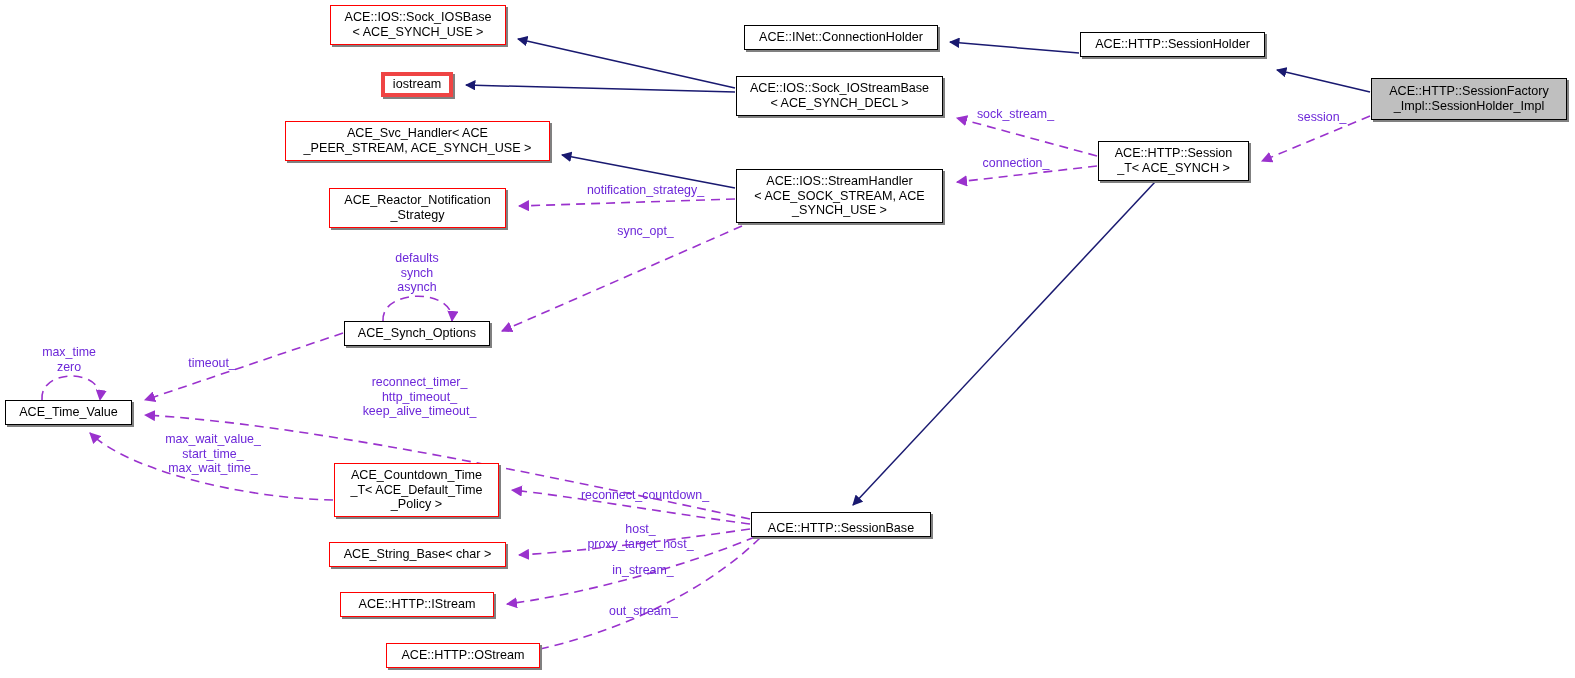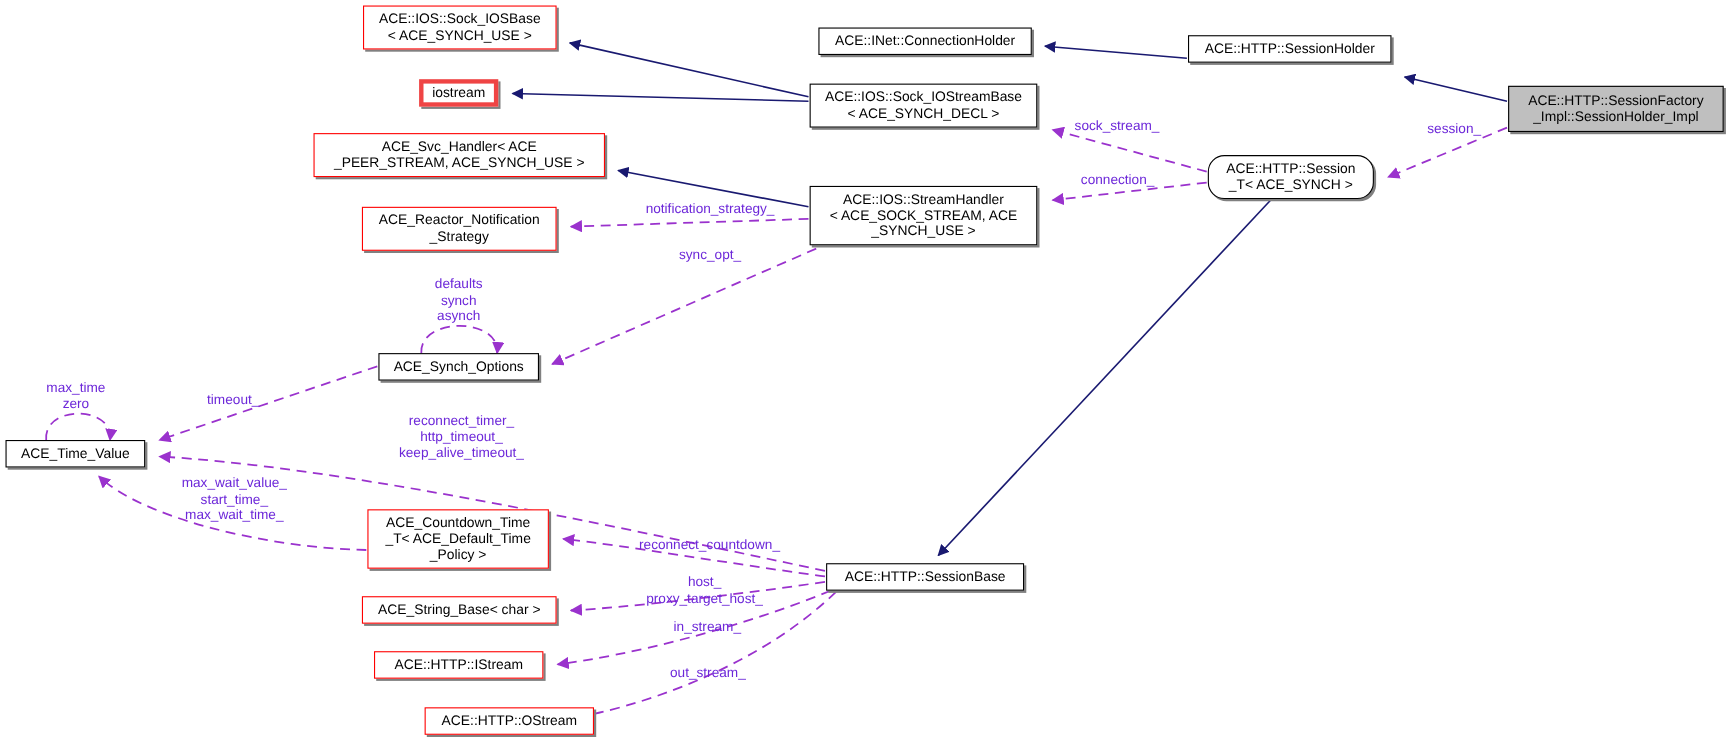--- a/index.html
+++ b/index.html
@@ -108,21 +108,21 @@
   <div class="node shadow" style="left:736px;top:76px;width:207px;height:40px;">
     <span class="lbl">ACE::IOS::Sock_IOStreamBase
 &lt; ACE_SYNCH_DECL &gt;</span>
   </div>
 
   <div class="node red shadow" style="left:285px;top:121px;width:265px;height:40px;">
     <span class="lbl">ACE_Svc_Handler&lt; ACE
 _PEER_STREAM, ACE_SYNCH_USE &gt;</span>
   </div>
 
-  <div class="node shadow" style="left:1098px;top:141px;width:151px;height:40px;border-radius:15px;">
+  <div class="node shadow" style="left:1098px;top:141px;width:151px;height:40px;">
     <span class="lbl">ACE::HTTP::Session
 _T&lt; ACE_SYNCH &gt;</span>
   </div>
 
   <div class="node red shadow" style="left:329px;top:188px;width:177px;height:40px;">
     <span class="lbl">ACE_Reactor_Notification
 _Strategy</span>
   </div>
 
   <div class="node shadow" style="left:736px;top:169px;width:207px;height:54px;">
@@ -138,21 +138,21 @@
   <div class="node shadow" style="left:5px;top:400px;width:127px;height:25px;">
     <span class="lbl">ACE_Time_Value</span>
   </div>
 
   <div class="node red shadow" style="left:334px;top:463px;width:165px;height:54px;">
     <span class="lbl">ACE_Countdown_Time
 _T&lt; ACE_Default_Time
 _Policy &gt;</span>
   </div>
 
-  <div class="node shadow" style="left:751px;top:512px;width:180px;height:25px;">
+  <div class="node shadow" style="left:751px;top:512px;width:180px;height:25px;align-items:flex-end;">
     <span class="lbl">ACE::HTTP::SessionBase</span>
   </div>
 
   <div class="node red shadow" style="left:329px;top:542px;width:177px;height:25px;">
     <span class="lbl">ACE_String_Base&lt; char &gt;</span>
   </div>
 
   <div class="node red shadow" style="left:340px;top:592px;width:154px;height:25px;justify-content:center;">
     <span class="lbl">ACE::HTTP::IStream</span>
   </div>

